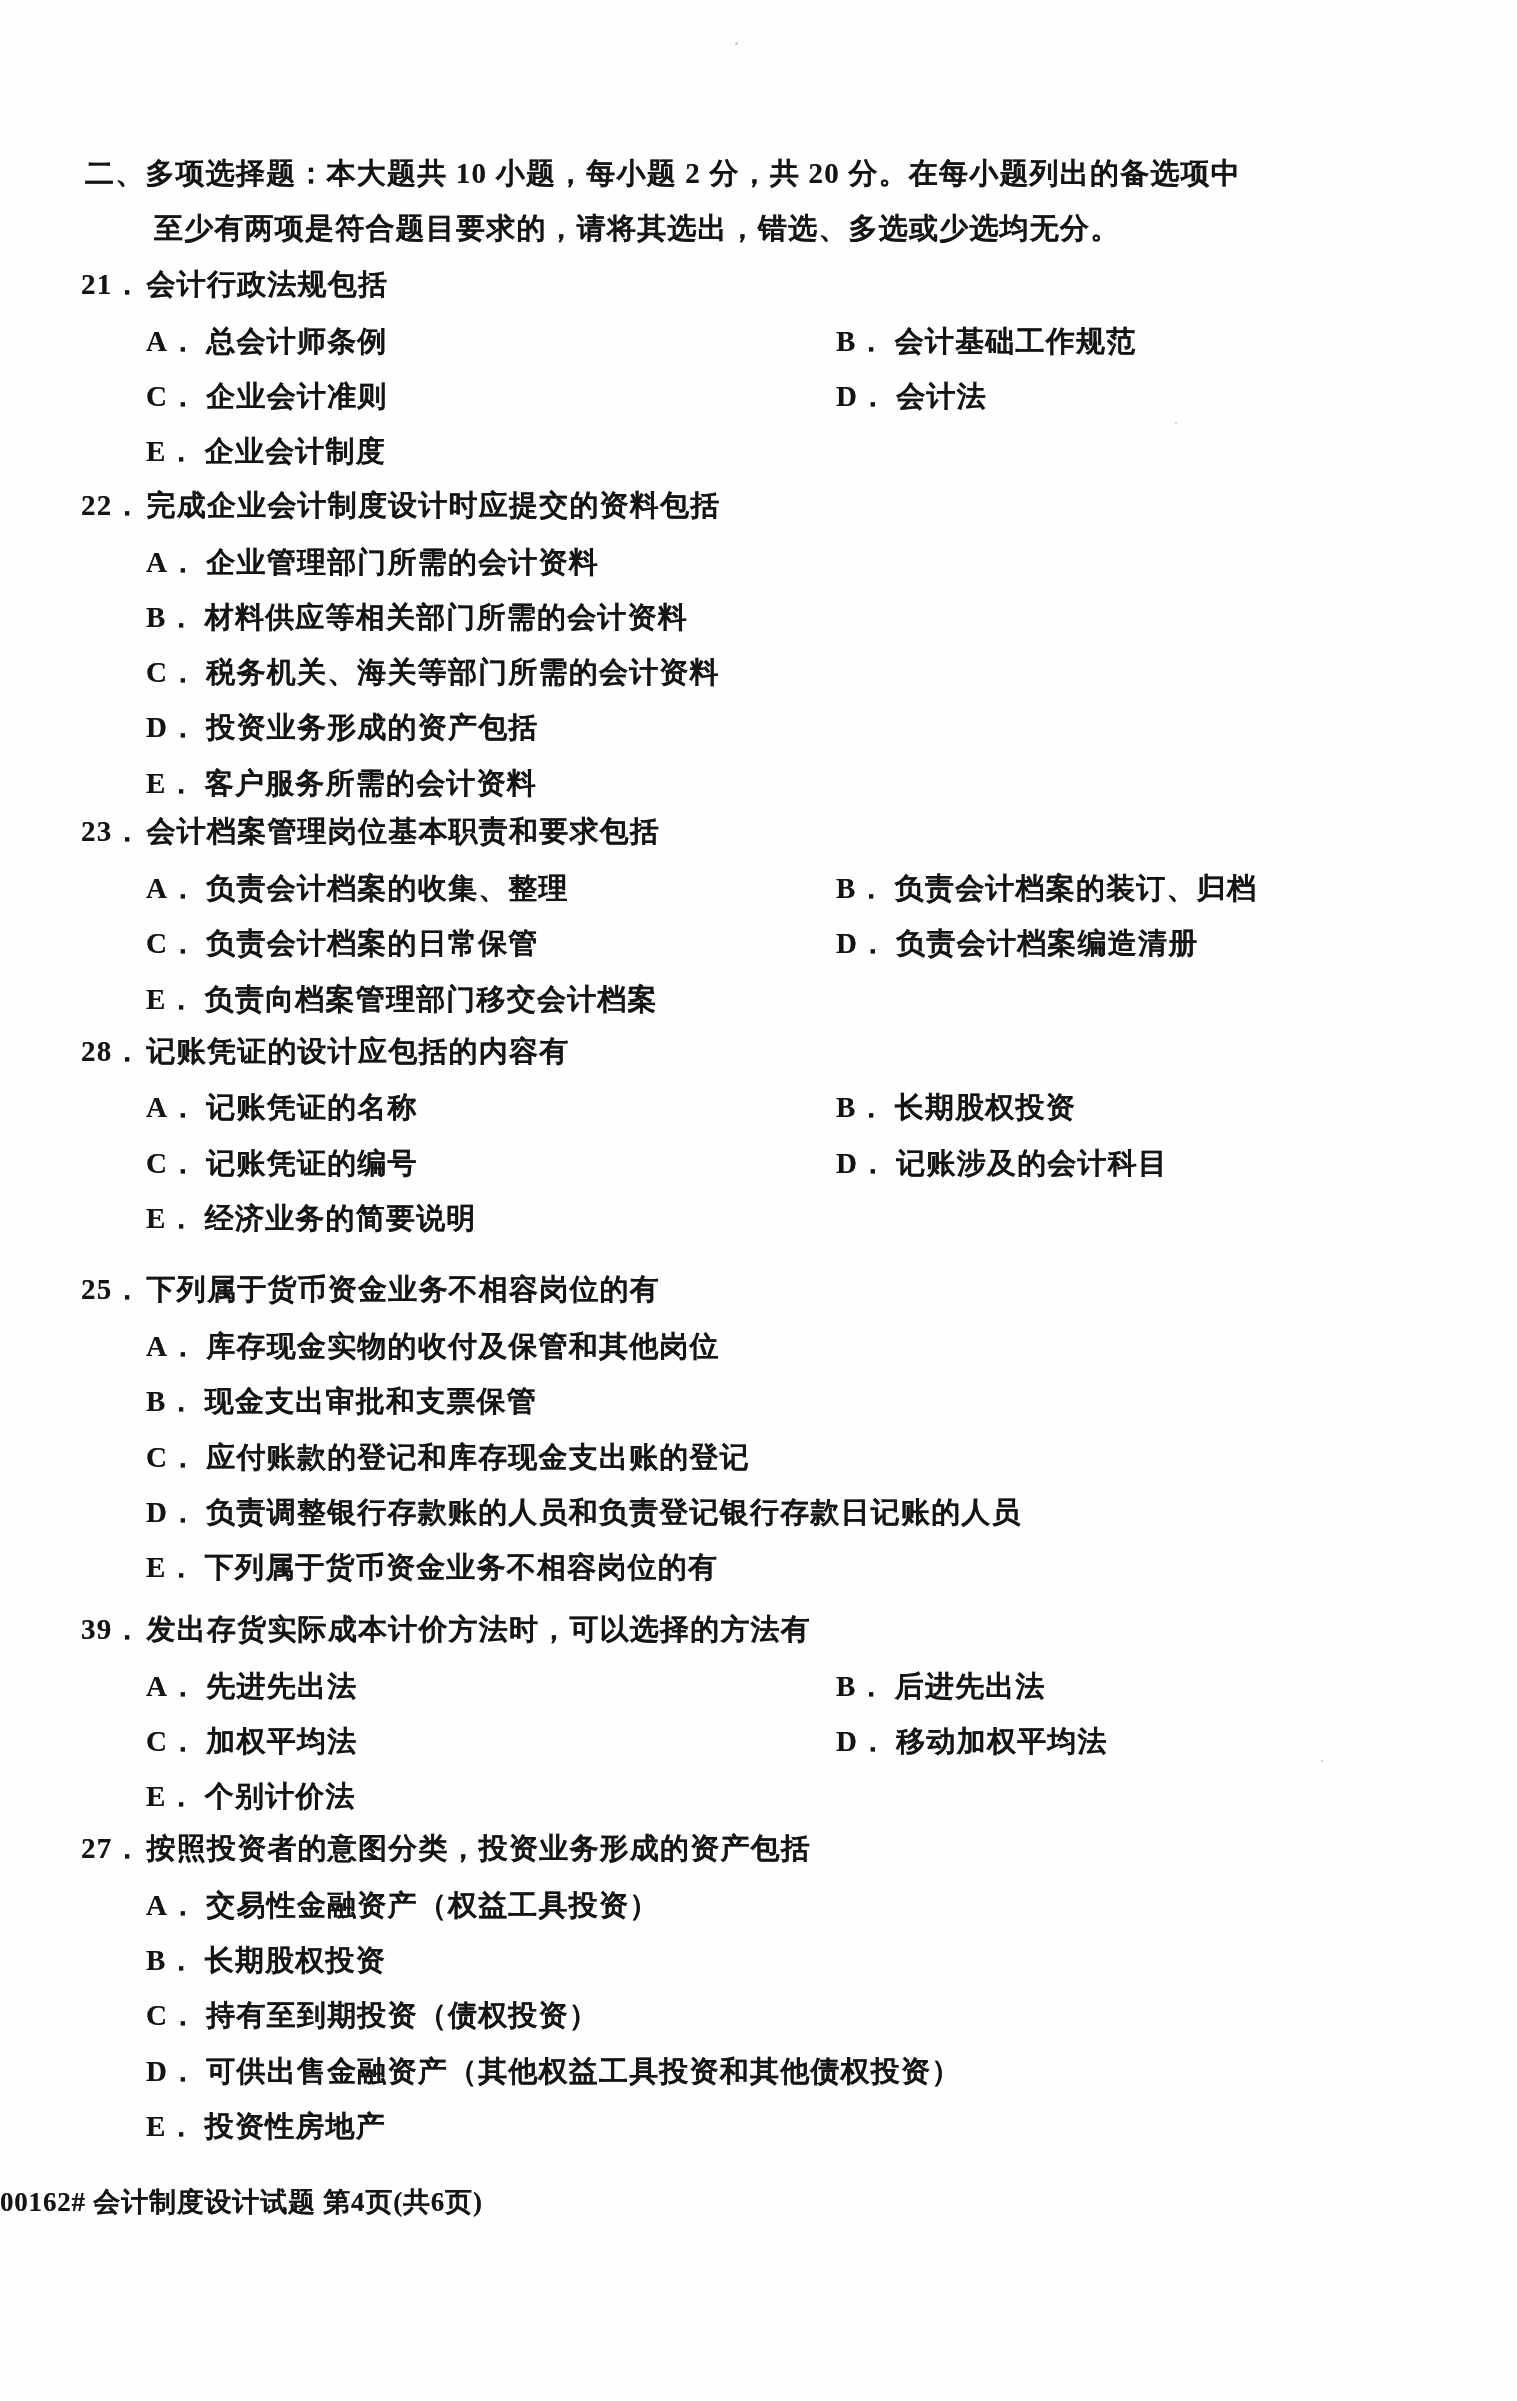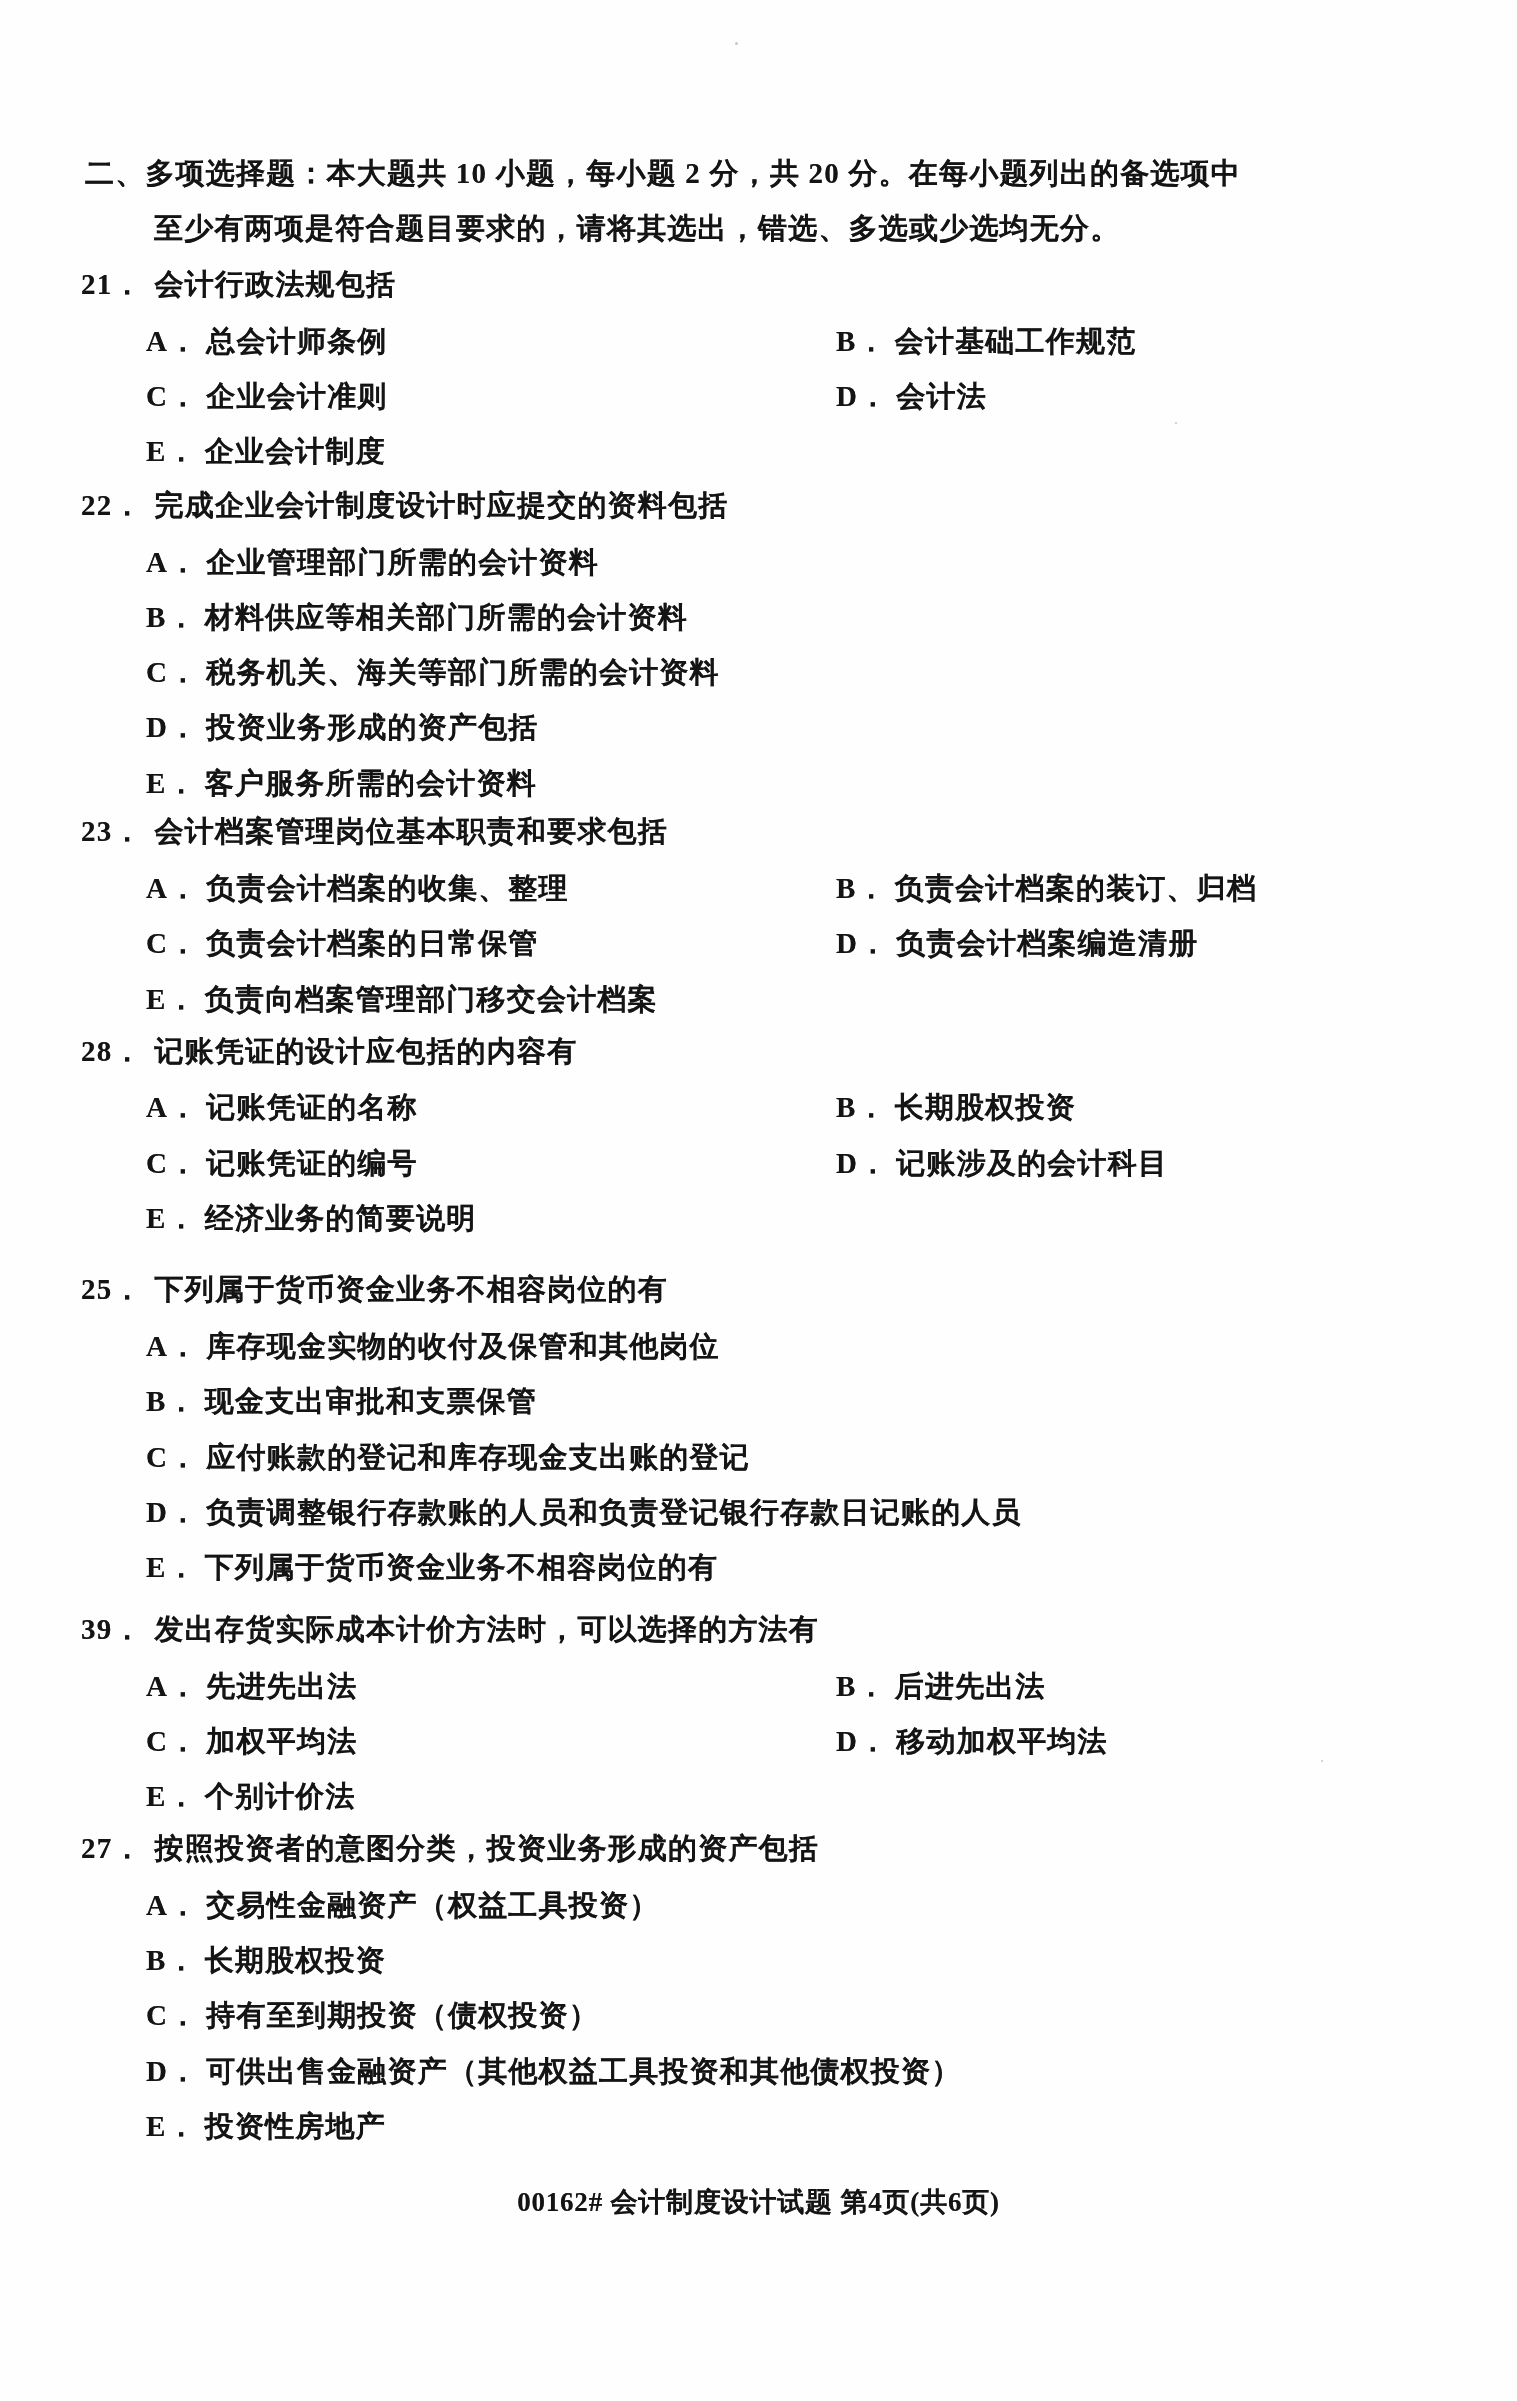--- a/index.html
+++ b/index.html
@@ -16,29 +16,29 @@
     position:absolute;
     left:0;width:100%;
     white-space:nowrap;
     font-size:29px;
     font-weight:600;
     letter-spacing:1.2px;
     line-height:1.15;
     text-shadow:0 0 0.5px rgba(0,0,0,0.55);
   }
   .hdr{font-weight:700;}
-  .q-num{display:inline-block;margin-right:12px;}
+  .q-num{display:inline-block;margin-right:4px;}
   .opt{position:absolute;white-space:nowrap;}
   .opt-left{left:146px;}
   .opt-right{left:836px;}
   .opt-label{display:inline-block;margin-right:8px;}
   .indent-head{padding-left:85px;}
   .indent-head2{padding-left:154px;}
   .indent-q{padding-left:81px;}
-  .footer-row{text-align:center;font-size:27px;font-weight:600;letter-spacing:0.8px;}
+  .footer-row{font-size:27px;font-weight:600;letter-spacing:0.8px;}
   .speck{position:absolute;background:#9a9a9a;border-radius:50%;opacity:0.55;}
 </style>
 </head>
 <body>
 
 <div class="page">
 
   <div class="row hdr indent-head" style="top:157px;">二、多项选择题：本大题共 10 小题，每小题 2 分，共 20 分。在每小题列出的备选项中</div>
 
   <div class="row hdr indent-head2" style="top:212px;">至少有两项是符合题目要求的，请将其选出，错选、多选或少选均无分。</div>

